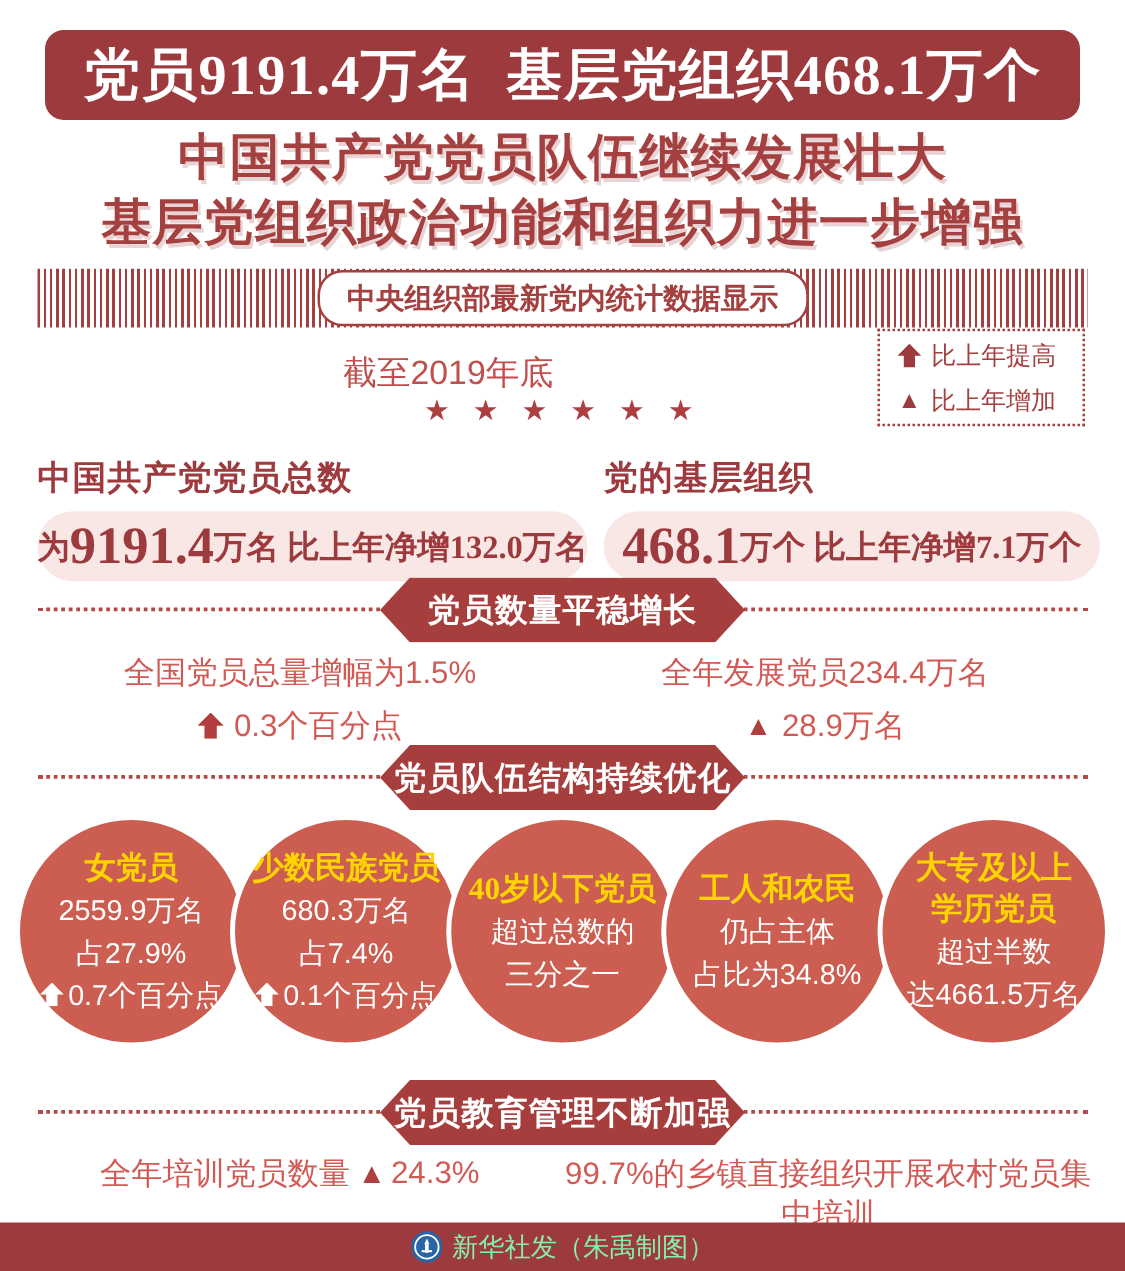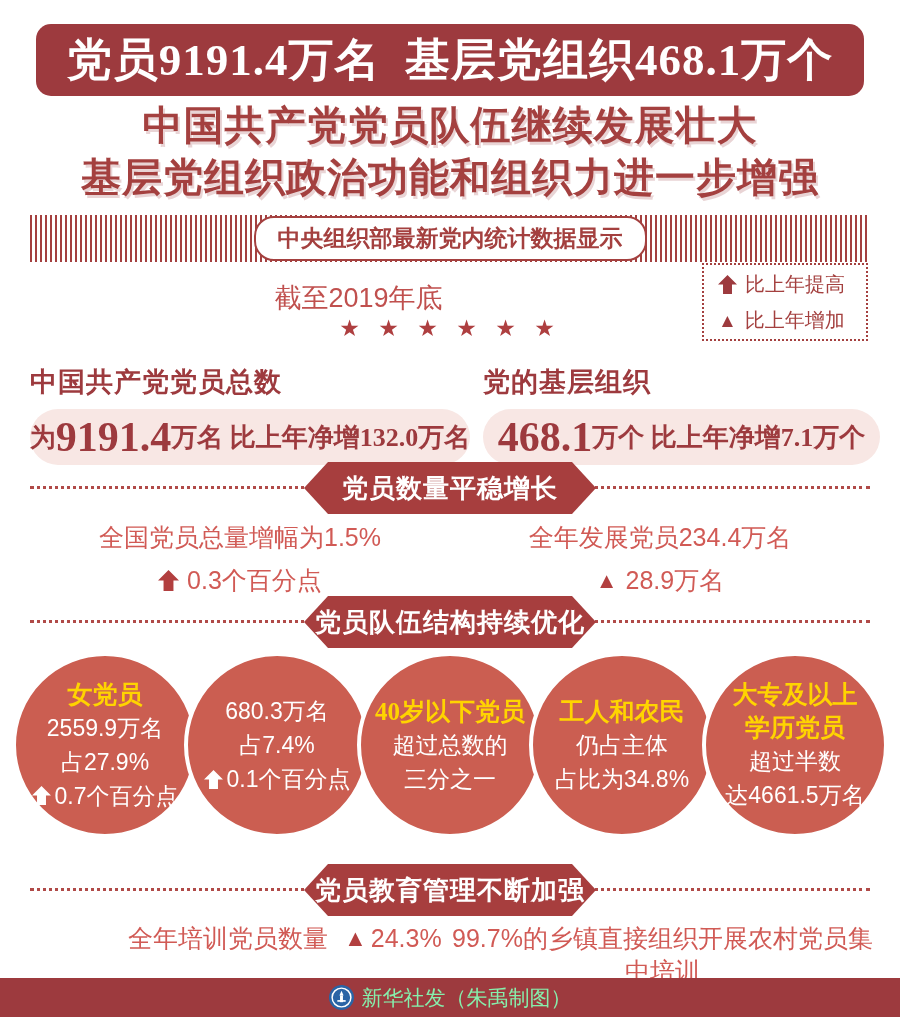--- a/index.html
+++ b/index.html
@@ -87,21 +87,21 @@
     background:#cb5e51;border:4px solid #ffffff;box-sizing:border-box;
     display:flex;flex-direction:column;align-items:center;justify-content:center;
     text-align:center;color:#fff;font-size:23px;line-height:34px;
   }
   .c1{left:12px;z-index:1;} .c2{left:184px;z-index:2;} .c3{left:357px;z-index:3;}
   .c4{left:529px;z-index:4;} .c5{left:702px;z-index:5;}
   .circle .ctitle{color:#ffd400;font-family:"Liberation Serif", serif;font-weight:bold;font-size:25px;line-height:33px;}
   .cdelta{display:flex;align-items:center;justify-content:center;gap:4px;}
 
   
-  .edu-left{position:absolute;left:80px;top:922px;display:flex;align-items:center;gap:16px;color:#d15a55;font-size:25px;margin-left:48px;}
+  .edu-left{position:absolute;left:80px;top:922px;display:flex;align-items:center;gap:6px;color:#d15a55;font-size:25px;}
   .edu-left .tri{color:#b23f3f;font-size:23px;}
   .edu-left .val{display:flex;align-items:center;gap:4px;}
   .edu-right{position:absolute;left:440px;top:922px;width:445px;text-align:center;color:#d15a55;font-size:25px;}
 
   
   .footer{
     position:absolute;left:0;bottom:0;width:900px;height:39px;background:#9d3a3e;
     display:flex;align-items:center;justify-content:center;gap:8px;color:#86efac;font-size:21px;
   }
 </style>
@@ -185,20 +185,21 @@
   <div>占27.9%</div>
   <div class="cdelta">
     <svg class="arrow-svg" width="19" height="19" viewBox="0 0 14 14">
         <path d="M7 0 L14 7 H10.3 V14 H3.7 V7 H0 Z" fill="#ffffff"></path>
       </svg>
     <span>0.7个百分点</span>
   </div>
 </div>
 
 <div class="circle c2">
+  <div class="ctitle">少数民族党员</div>
   <div>680.3万名</div>
   <div>占7.4%</div>
   <div class="cdelta">
     <svg class="arrow-svg" width="19" height="19" viewBox="0 0 14 14">
         <path d="M7 0 L14 7 H10.3 V14 H3.7 V7 H0 Z" fill="#ffffff"></path>
       </svg>
     <span>0.1个百分点</span>
   </div>
 </div>
 

